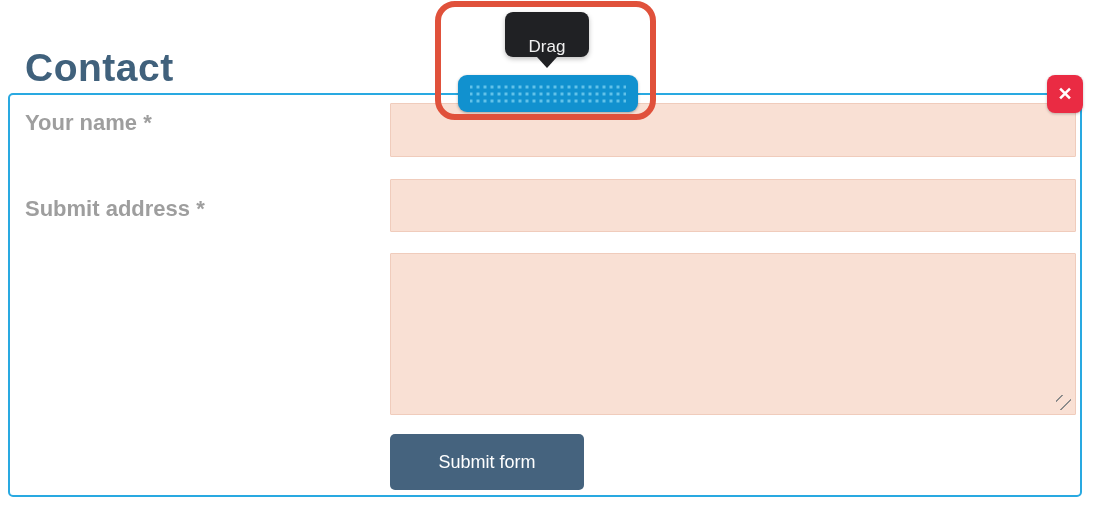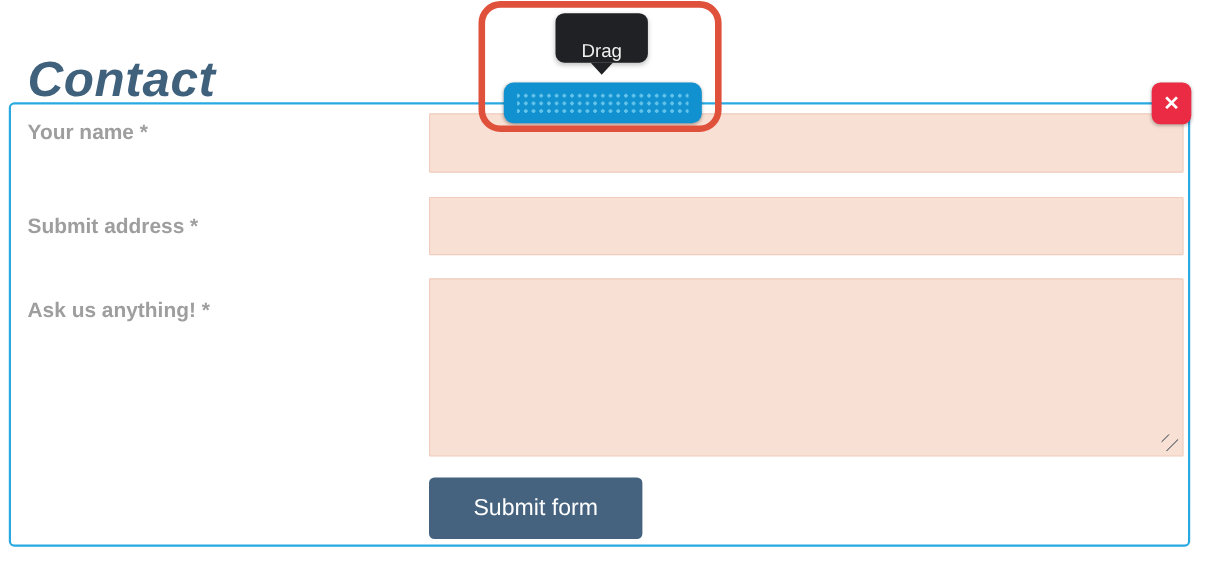--- a/index.html
+++ b/index.html
@@ -6,41 +6,41 @@
     --outline_blue:#29a9e1; --handle_blue:#1191cf; --handle_dots:#63c3ea;
     --tooltip_bg:#202124; --tooltip_text:#f1f1f1; --annotation_red:#e0513b;
     --close_red:#ea2b43; --input_bg:#f9e0d4; --input_border:#f0ccbc;
     --heading_color:#40617c; --label_gray:#9e9e9e; --button_bg:#45637e; --button_text:#ffffff;
   }
   *{margin:0;padding:0;box-sizing:border-box;}
   html,body{background:#fff;}
   body{font-family:"Liberation Sans",sans-serif;}
   #stage{position:relative;width:1100px;height:512px;background:#fff;overflow:hidden;}
 
-  .page-title{position:absolute;left:25px;top:46px;font-size:45px;font-weight:700;
-    letter-spacing:.5px;color:var(--heading_color);font-style:italic;}
+  .page-title{position:absolute;left:25px;top:46px;font-size:39px;font-weight:700;
+    letter-spacing:.5px;color:var(--heading_color);}
 
   .form-block{position:absolute;left:8px;top:93px;width:1074px;height:404px;
     border:2px solid var(--outline_blue);border-radius:5px;background:#fff;}
 
-  .field-label{position:absolute;left:25px;font-size:19px;font-weight:700;color:var(--label_gray);}
+  .field-label{position:absolute;left:25px;font-size:22px;font-weight:700;color:var(--label_gray);}
   .lbl-0{top:110px;} .lbl-1{top:196px;} .lbl-2{top:272px;}
 
   .field-input{position:absolute;left:390px;width:686px;background:var(--input_bg);
     border:1px solid var(--input_border);border-radius:1px;font:inherit;outline:none;}
   .inp-0{top:103px;height:54px;}
   .inp-1{top:179px;height:53px;}
   .inp-2{top:253px;height:162px;resize:none;display:block;}
 
   .resize-glyph{position:absolute;left:1056px;top:395px;width:15px;height:15px;cursor:nwse-resize;
     background:repeating-linear-gradient(135deg,transparent 0 4px,#8b8b8b 4px 5.5px,transparent 5.5px 9px);}
 
   .submit-btn{position:absolute;left:390px;top:434px;width:194px;height:56px;
     background:var(--button_bg);color:var(--button_text);border:none;border-radius:5px;
-    font-family:"Liberation Sans",sans-serif;font-size:21px;cursor:pointer;}
+    font-family:"Liberation Sans",sans-serif;font-size:18px;cursor:pointer;}
 
   .drag-handle{position:absolute;left:458px;top:75px;width:180px;height:37px;
     background:var(--handle_blue);border-radius:9px;cursor:grab;
     box-shadow:0 1px 3px rgba(0,0,0,.3);}
   .drag-handle .dots{position:absolute;left:12px;right:12px;top:8px;bottom:7px;
     background-image:radial-gradient(circle,var(--handle_dots) 1.4px,transparent 1.6px);
     background-size:7px 7px;background-position:center;}
 
   .drag-tooltip{position:absolute;left:505px;top:12px;width:84px;height:45px;
     background:var(--tooltip_bg);border-radius:8px;color:var(--tooltip_text);
@@ -63,21 +63,20 @@
 <body>
 
 <div id="stage">
 
   <h1 class="page-title">Contact</h1>
 
   <div class="form-block"></div>
 
   <label class="field-label lbl-0">Your name *</label>
   <label class="field-label lbl-1">Submit address *</label>
-  <label class="field-label lbl-2">Ask us anything! *</label>
 
   <input type="text" class="field-input inp-0" aria-label="Your name *" style="">
   <input type="text" class="field-input inp-1" aria-label="Email address *" style="">
   <textarea class="field-input inp-2" aria-label="Ask us anything! *" style=""></textarea>
   <div class="resize-glyph"></div>
 
   <button class="submit-btn">Submit form</button>
 
   <div class="drag-handle">
     <div class="dots"></div>

